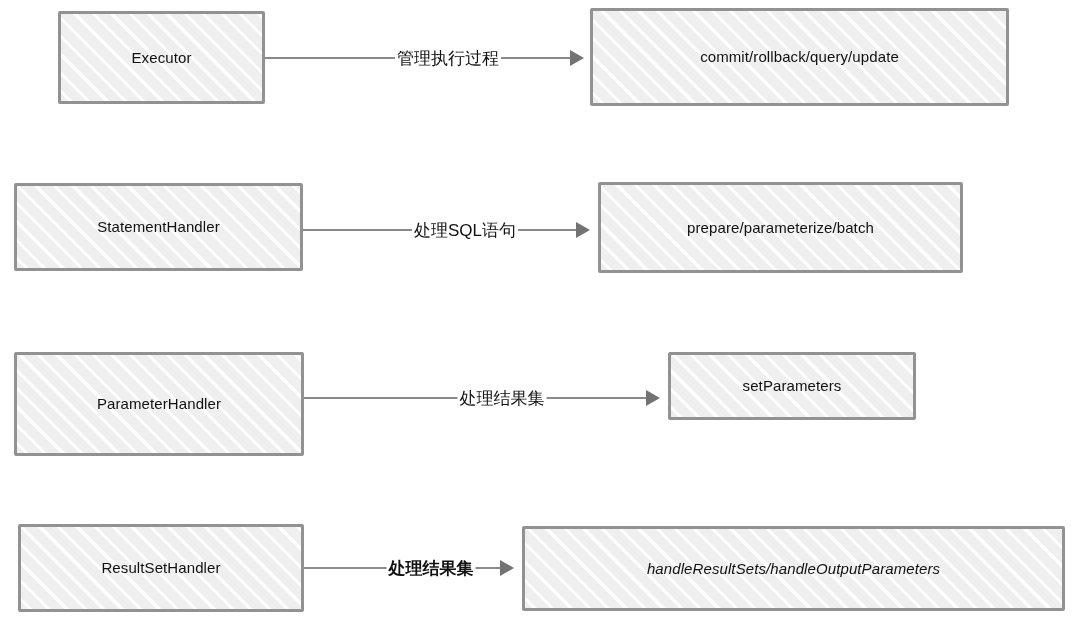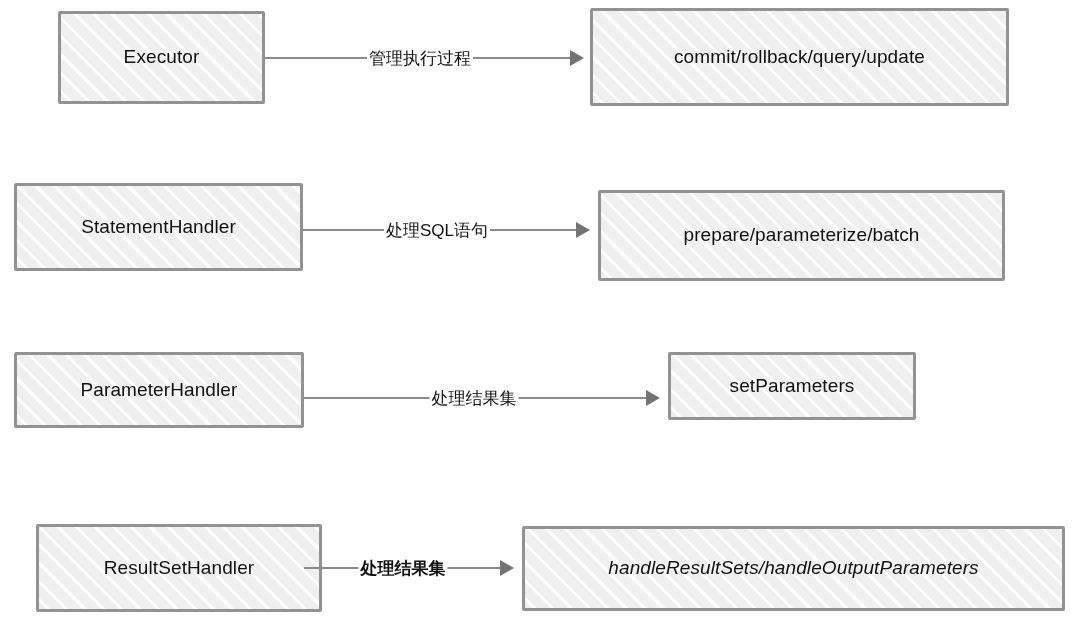--- a/index.html
+++ b/index.html
@@ -48,21 +48,21 @@
     right: -3px;
     bottom: -2px;
     border: 1px solid rgba(146,146,146,0.40);
     border-radius: 3px;
     pointer-events: none;
   }
   .node-label {
     position: relative;
     z-index: 2;
     color: #111111;
-    font-size: 19px;
+    font-size: 15px;
     line-height: 1.2;
     letter-spacing: 0.1px;
     white-space: nowrap;
     text-align: center;
   }
   
   .edge {
     position: absolute;
     height: 2px;
     background: #8a8a8a;
@@ -79,20 +79,21 @@
     position: absolute;
     z-index: 3;
     background: #ffffff;
     color: #111111;
     font-size: 17px;
     line-height: 1;
     padding: 2px 2px;
     white-space: nowrap;
     transform: translate(-50%, -50%);
     text-align: center;
+    margin-left: 28px;
   }
 </style>
 </head>
 <body>
 
 <div id="canvas">
     <div class="node" style="left: 58px; top: 11px; width: 207px; height: 93px;">
       <span class="node-label">Executor</span>
     </div>
     <div class="edge" style="left: 265px; top: 57px; width: 307px;"></div>
@@ -100,33 +101,33 @@
     <div class="edge-label" style="left: 420px; top: 58px;">管理执行过程</div>
     <div class="node" style="left: 590px; top: 8px; width: 419px; height: 98px;">
       <span class="node-label">commit/rollback/query/update</span>
     </div>
     <div class="node" style="left: 14px; top: 183px; width: 289px; height: 88px;">
       <span class="node-label">StatementHandler</span>
     </div>
     <div class="edge" style="left: 303px; top: 229px; width: 275px;"></div>
     <div class="arrowhead" style="left: 576px; top: 222px;"></div>
     <div class="edge-label" style="left: 437px; top: 230px;">处理SQL语句</div>
-    <div class="node" style="left: 598px; top: 182px; width: 407px; height: 91px; margin-top: 8px;">
+    <div class="node" style="left: 598px; top: 182px; width: 365px; height: 91px;">
       <span class="node-label">prepare/parameterize/batch</span>
     </div>
-    <div class="node" style="left: 14px; top: 352px; width: 290px; height: 76px;">
+    <div class="node" style="left: 14px; top: 352px; width: 290px; height: 104px;">
       <span class="node-label">ParameterHandler</span>
     </div>
     <div class="edge" style="left: 304px; top: 397px; width: 345px;"></div>
     <div class="arrowhead" style="left: 646px; top: 390px;"></div>
     <div class="edge-label" style="left: 474px; top: 398px;">处理结果集</div>
     <div class="node" style="left: 668px; top: 352px; width: 248px; height: 68px;">
       <span class="node-label">setParameters</span>
     </div>
-    <div class="node" style="left: 18px; top: 524px; width: 286px; height: 88px; margin-left: 18px;">
+    <div class="node" style="left: 18px; top: 524px; width: 286px; height: 88px;">
       <span class="node-label">ResultSetHandler</span>
     </div>
     <div class="edge" style="left: 304px; top: 567px; width: 198px;"></div>
     <div class="arrowhead" style="left: 500px; top: 560px;"></div>
     <div class="edge-label" style="left: 403px; top: 568px; font-weight: bold;">处理结果集</div>
     <div class="node" style="left: 522px; top: 526px; width: 543px; height: 85px; font-style: italic;">
       <span class="node-label">handleResultSets/handleOutputParameters</span>
     </div>
   </div>
 

